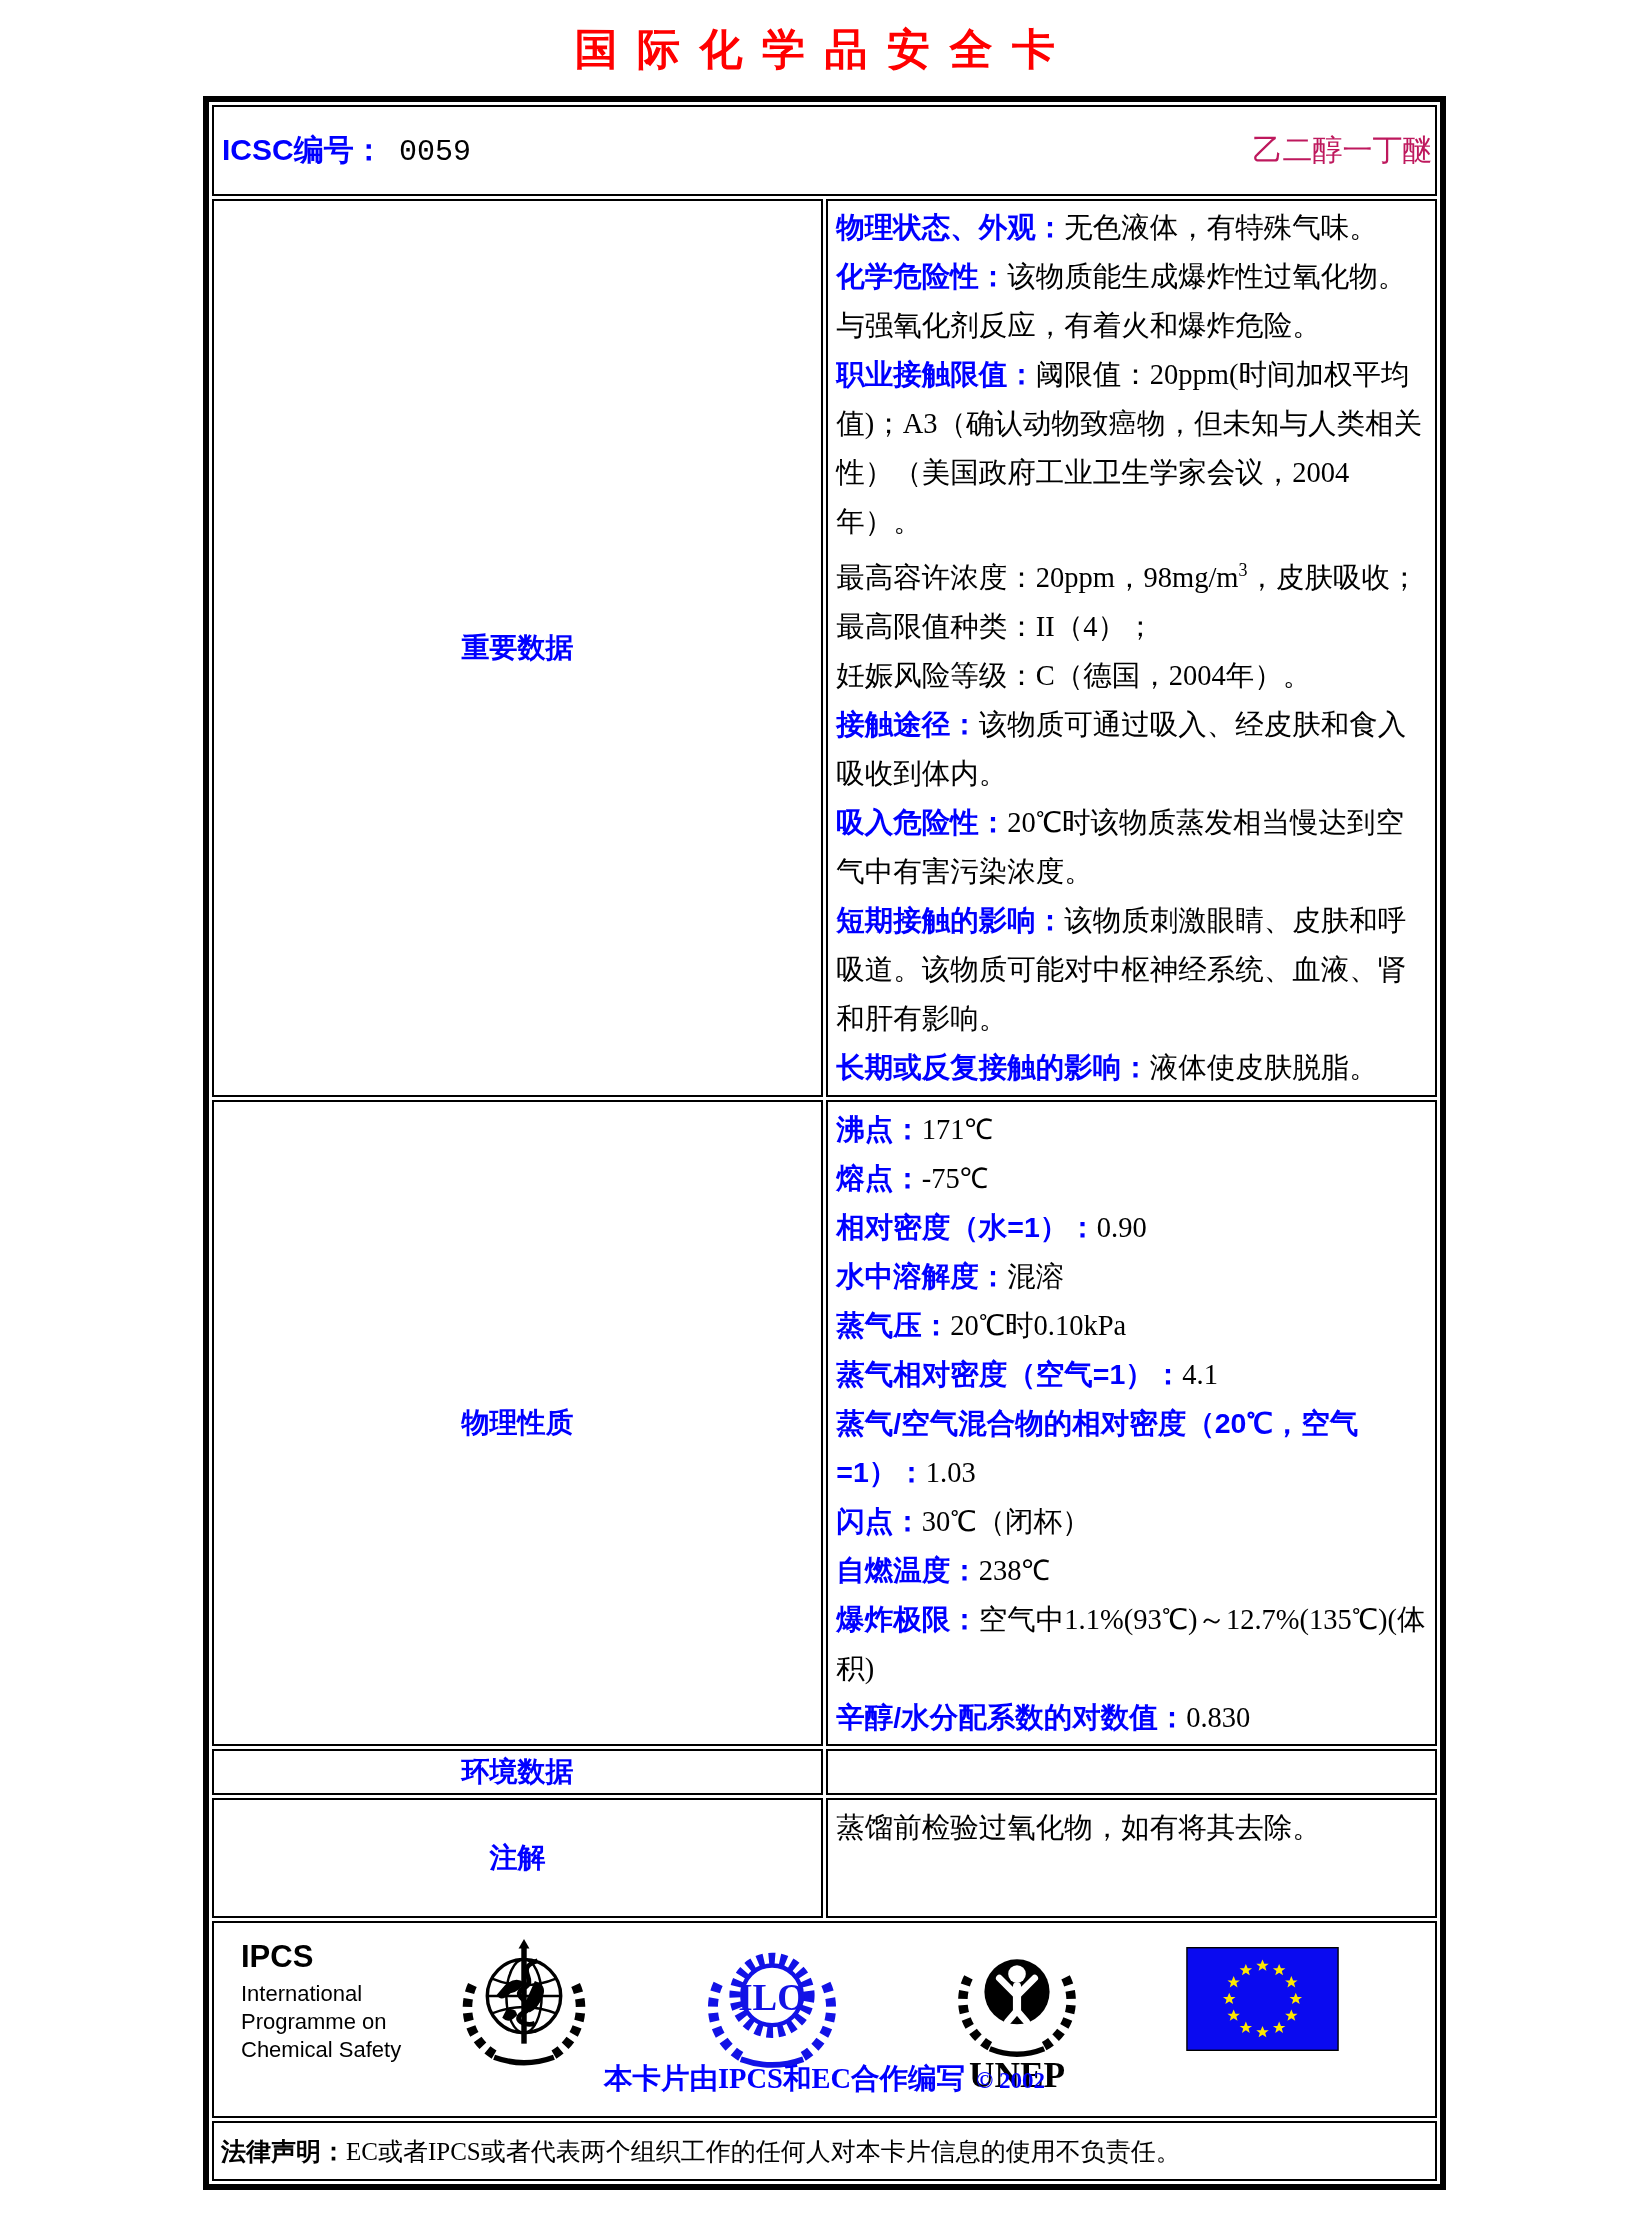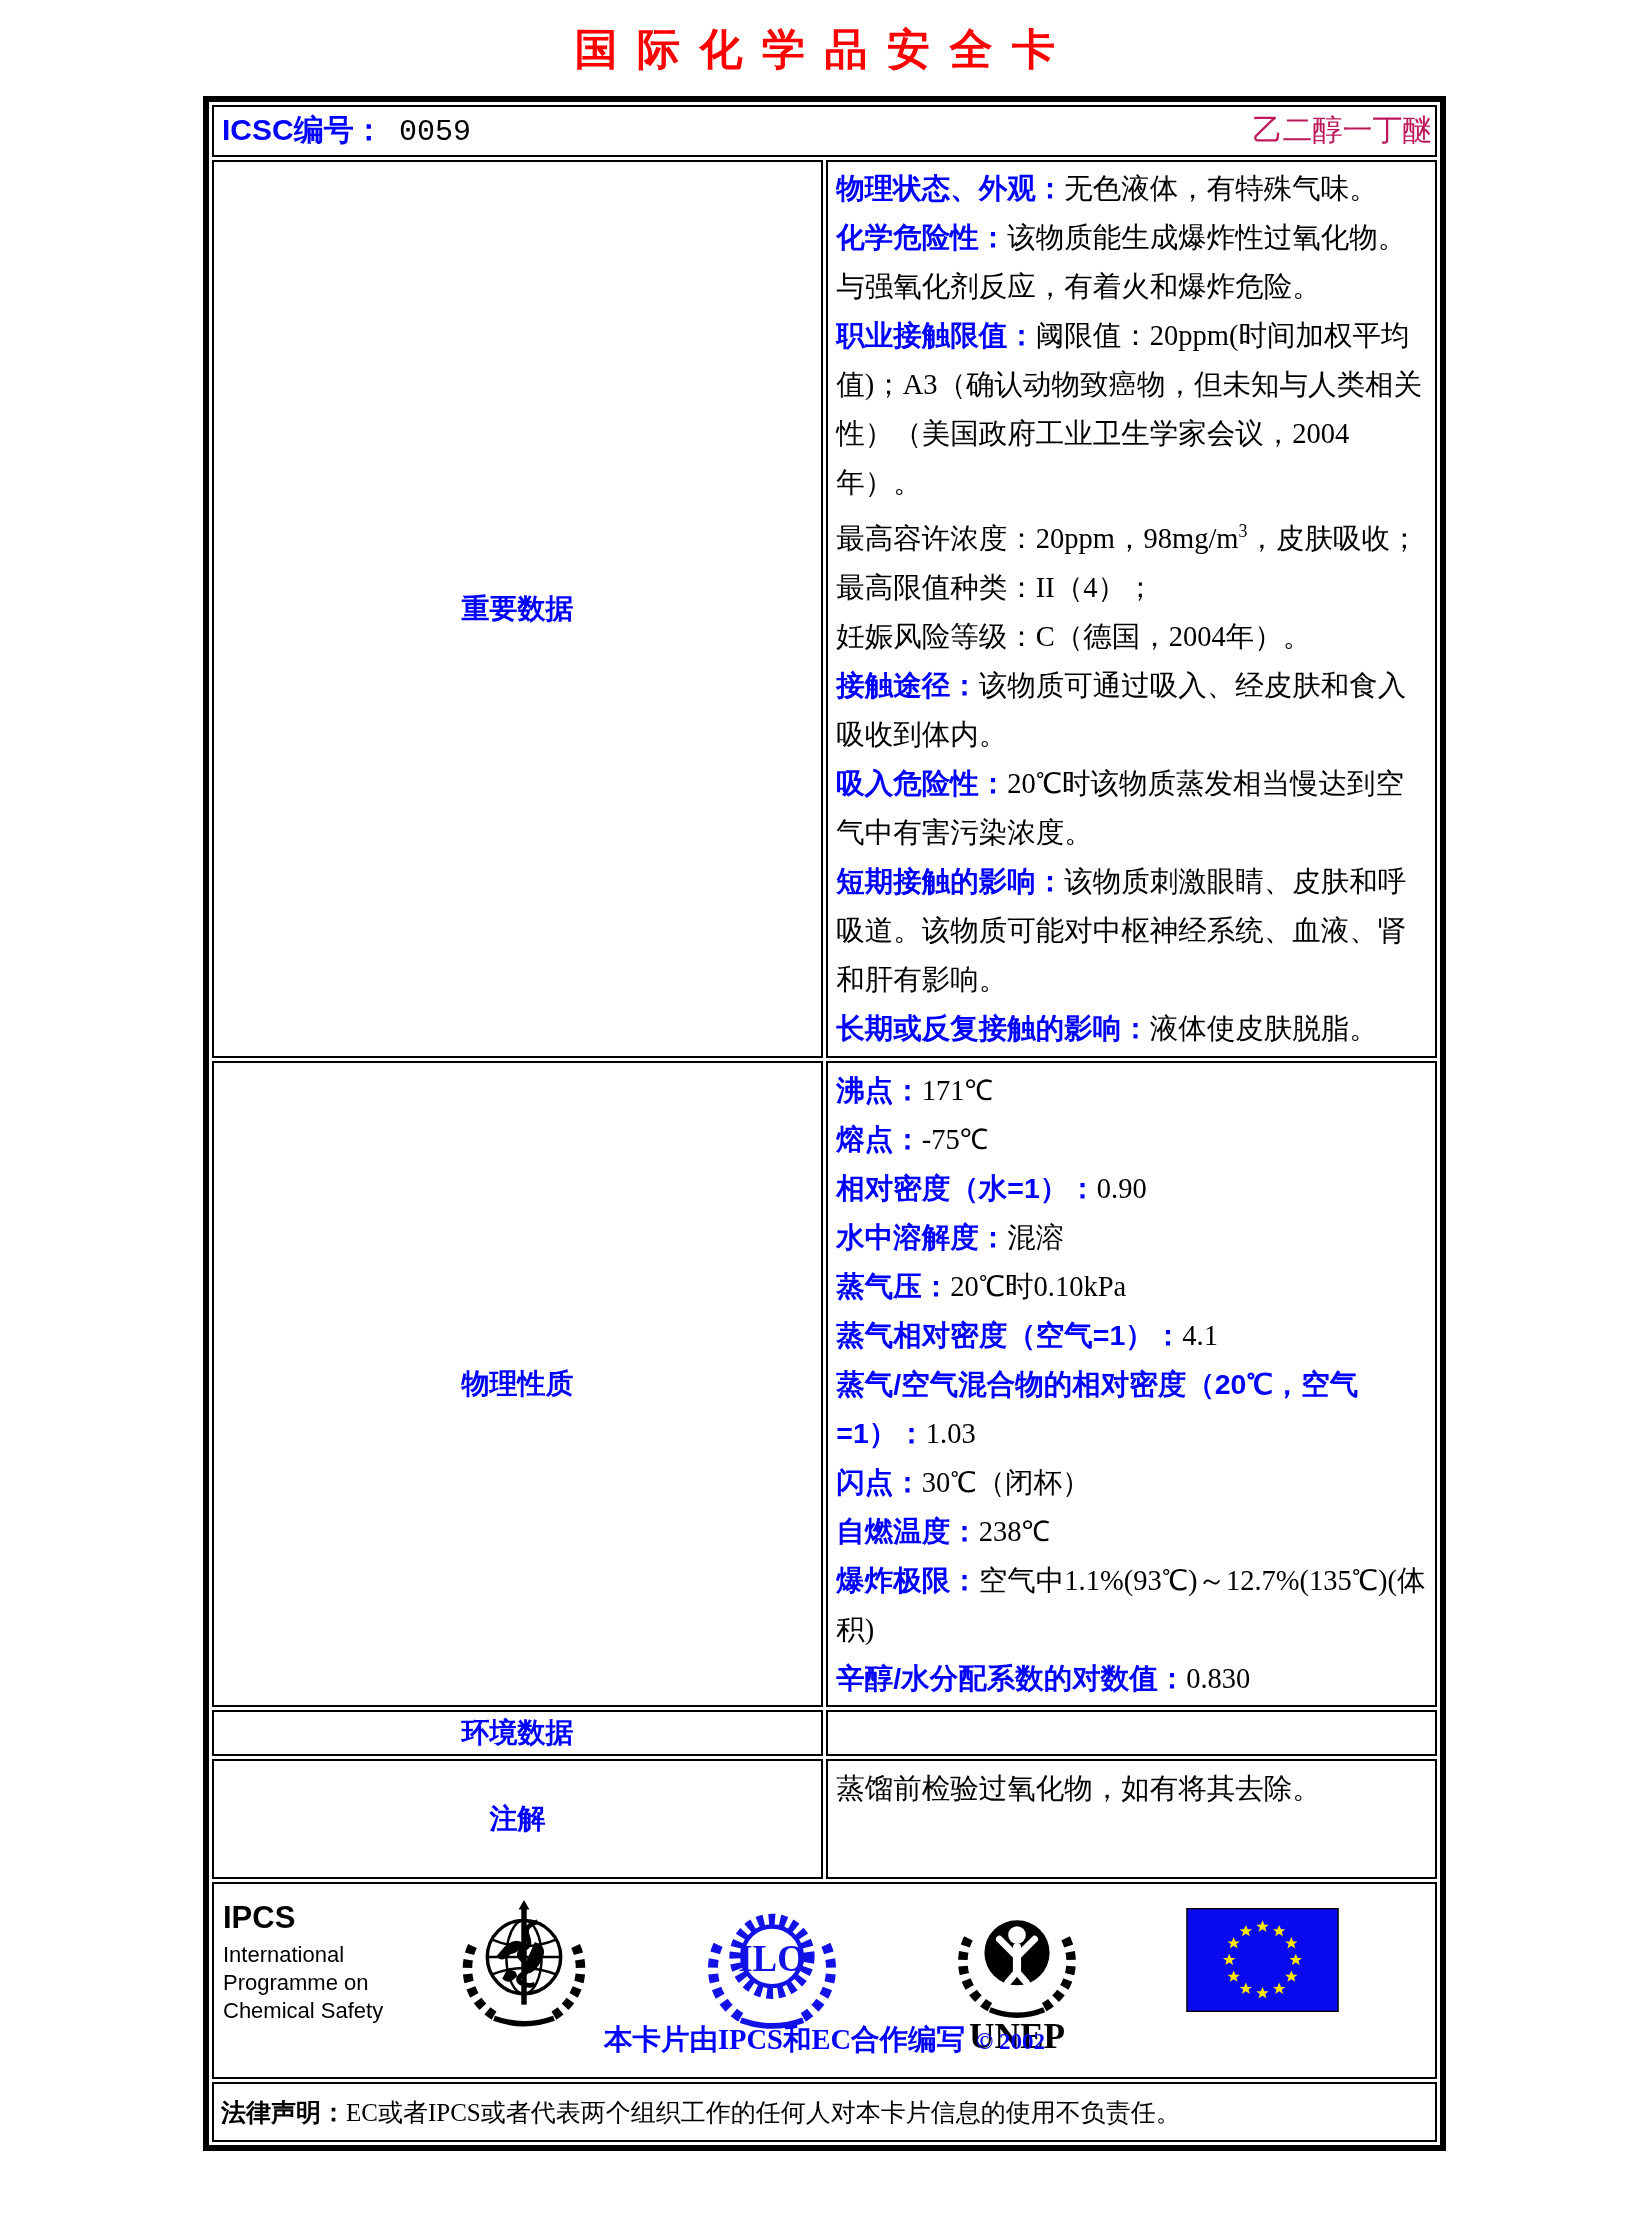--- a/index.html
+++ b/index.html
@@ -54,41 +54,41 @@
   }
   td.content-cell {
     padding: 2.8px 8.3px;
     vertical-align: top;
     font-size: 28.5px;
   }
   .line { margin: 0; line-height: 49px; }
   .lbl { color: #0000FF; font-weight: bold; font-family: "Liberation Sans", sans-serif; }
   .val { color: #000000; font-family: "Liberation Serif", serif; }
   sup.supv { font-size: 18px; color: #000000; font-family: "Liberation Serif", serif; }
-  .row-header td { height: 52px; }
+  .row-header td { height: 91px; }
   .hdr-flex {
     display: flex;
     justify-content: space-between;
     align-items: center;
     height: 100%;
     padding: 0 1.4px 0 7px;
     font-size: 30px;
   }
   .hdr-left { white-space: nowrap; }
   .hdr-num { color: #000000; font-family: "Liberation Mono", monospace; margin-left: 15.3px; }
   .hdr-name { color: #be185d; font-family: "Liberation Serif", serif; white-space: nowrap; }
   .row-important td { height: 692px; }
   .row-physical td { height: 543px; }
   .row-env td { height: 46px; }
   .row-notes td { height: 120px; }
   .row-additional td { height: 44px; }
   .row-footer td { height: 197px; }
   .row-legal td { height: 60px; }
   td.footer-cell { position: relative; vertical-align: top; }
-  .ipcs-block { position: absolute; left: 9px; top: 16.7px; width: 222px; }
+  .ipcs-block { position: absolute; left: 27px; top: 16.7px; width: 222px; }
   .ipcs-title { font-size: 31px; font-weight: bold; color: #000; line-height: 1.1; }
   .ipcs-sub { font-size: 22px; color: #000; line-height: 1.28; margin-top: 5.6px; }
   .logo { position: absolute; }
   .logo-who { left: 242px; top: 8.3px; width: 136px; height: 139px; }
   .logo-ilo { left: 478px; top: 7px; width: 160px; height: 142px; }
   .logo-unep { left: 735px; top: 8.3px; width: 136px; height: 163px; }
   .logo-eu { left: 972px; top: 23.6px; width: 153px; height: 104px; }
   .credit-line {
     position: absolute;
     left: 0; right: 0; bottom: 18px;

